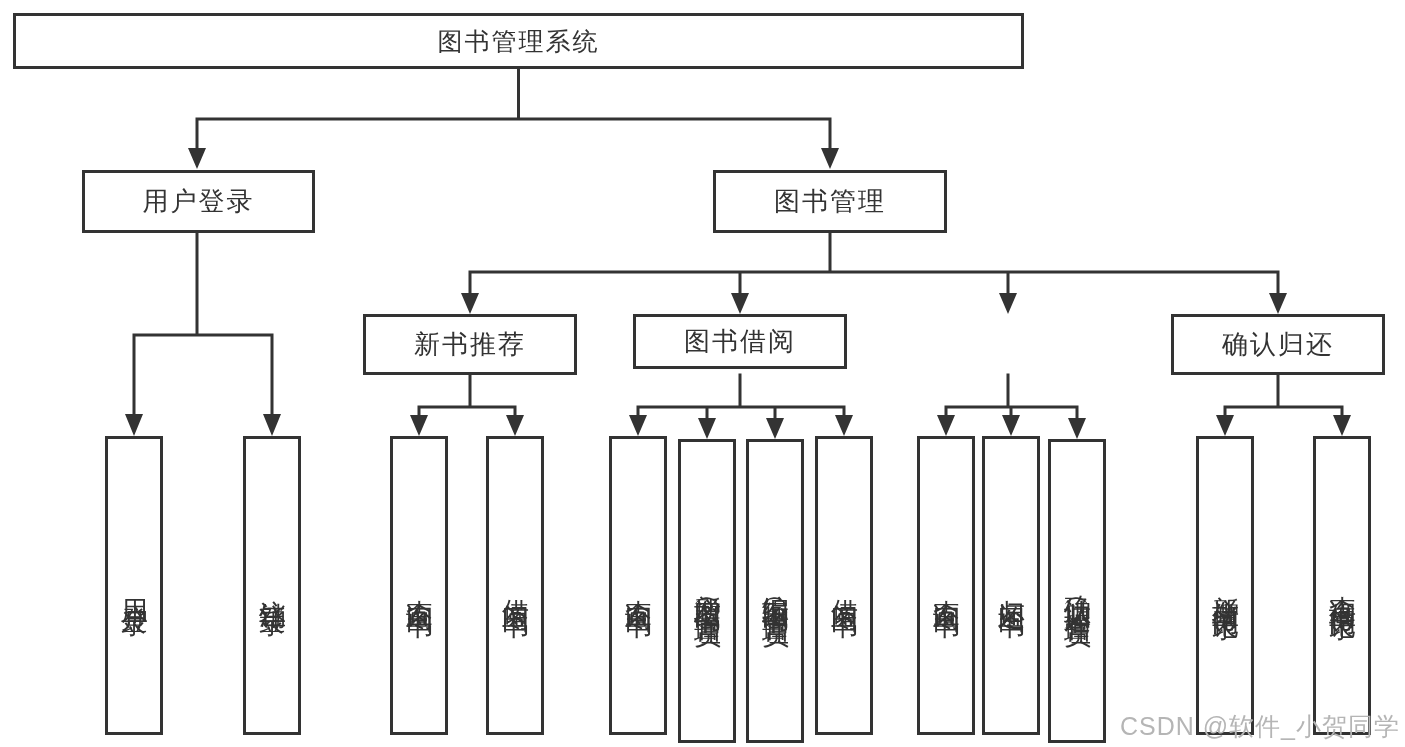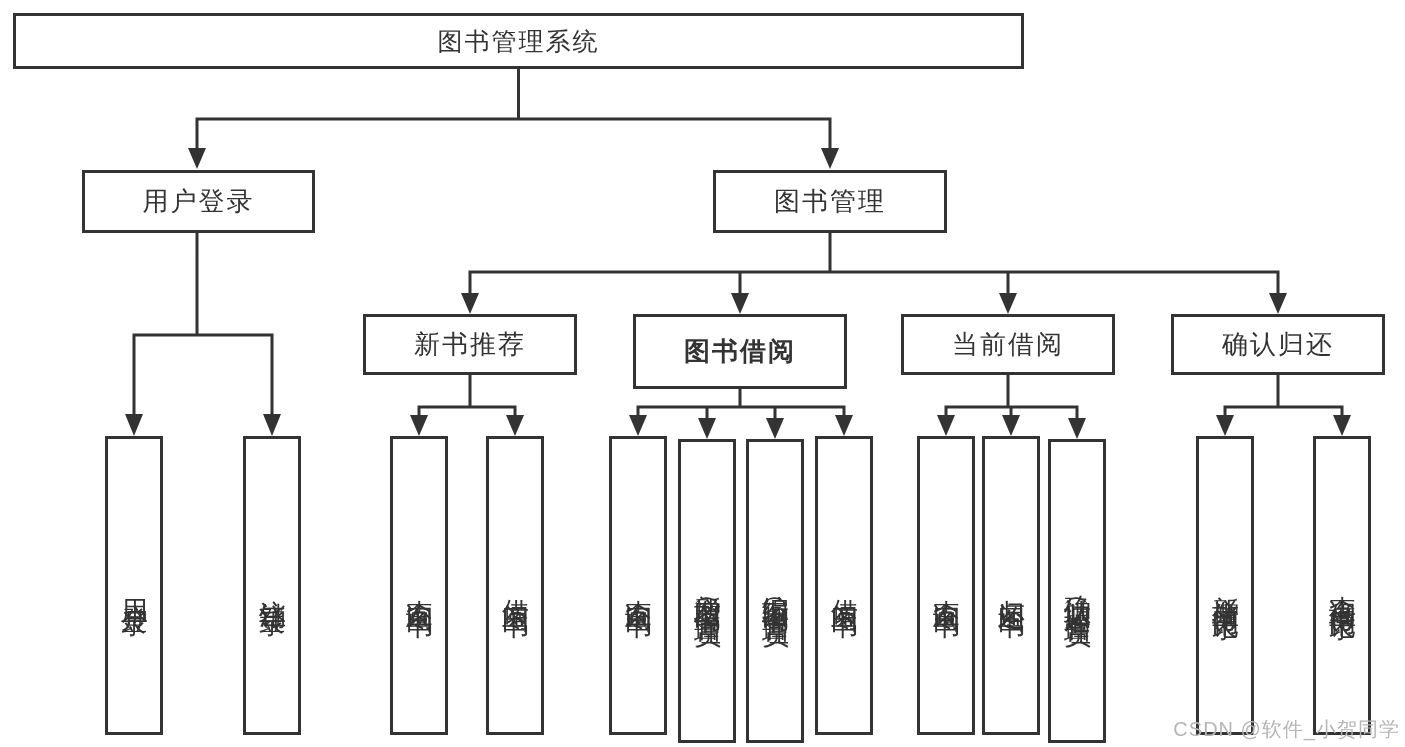--- a/index.html
+++ b/index.html
@@ -50,21 +50,21 @@
     font-size: 27px;
     letter-spacing: 4px;
     line-height: 1;
   }
   .leaf.tall { top: 439px; height: 304px; }
   .watermark {
     position: absolute;
     right: 5px;
     bottom: 4px;
     z-index: 3;
-    font-size: 20px;
+    font-size: 25px;
     letter-spacing: 1px;
     color: #b5b5b5;
     white-space: nowrap;
   }
 </style>
 </head>
 <body>
 
 <div id="canvas">
 
@@ -88,22 +88,21 @@
       <path d="M1216 415 H1234 L1225 436 Z M1333 415 H1351 L1342 436 Z"></path>
     </g>
   </svg>
 
   <div class="node root" style="left:13px; top:13px; width:1011px; height:56px;">图书管理系统</div>
 
   <div class="node" style="left:82px; top:170px; width:233px; height:63px;">用户登录</div>
   <div class="node" style="left:363px; top:314px; width:214px; height:61px;">新书推荐</div>
 
   <div class="node" style="left:713px; top:170px; width:234px; height:63px;">图书管理</div>
-  <div class="node" style="left:633px; top:314px; width:214px; height:75px;font-weight:bold;">图书借阅</div>
-  <div class="node" style="left:901px; top:314px; width:214px; height:61px;">当前借阅</div>
+  <div class="node" style="left:633px; top:314px; width:214px; height:55px;">图书借阅</div>
   <div class="node" style="left:1171px; top:314px; width:214px; height:61px;">确认归还</div>
 
   <div class="leaf" style="left:105px;">用户登录</div>
   <div class="leaf" style="left:243px;">注销登录</div>
 
   <div class="leaf" style="left:390px;">查询图书</div>
   <div class="leaf" style="left:486px;">借阅图书</div>
 
   <div class="leaf" style="left:609px;">查询图书</div>
   <div class="leaf tall" style="left:678px;">新增图书（管理员）</div>

